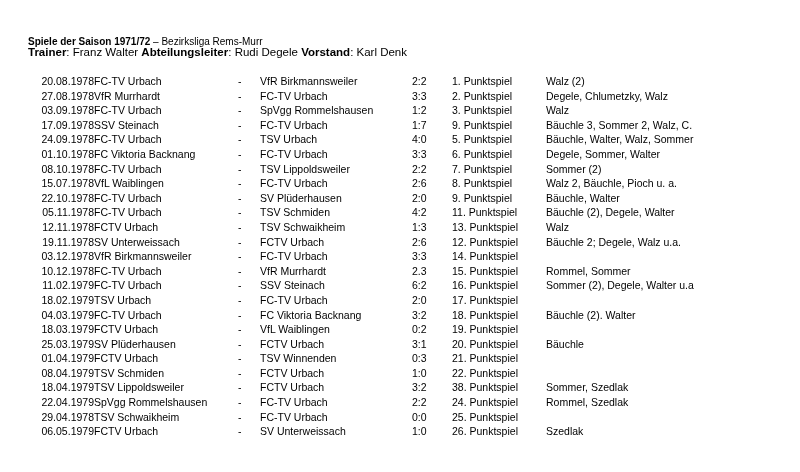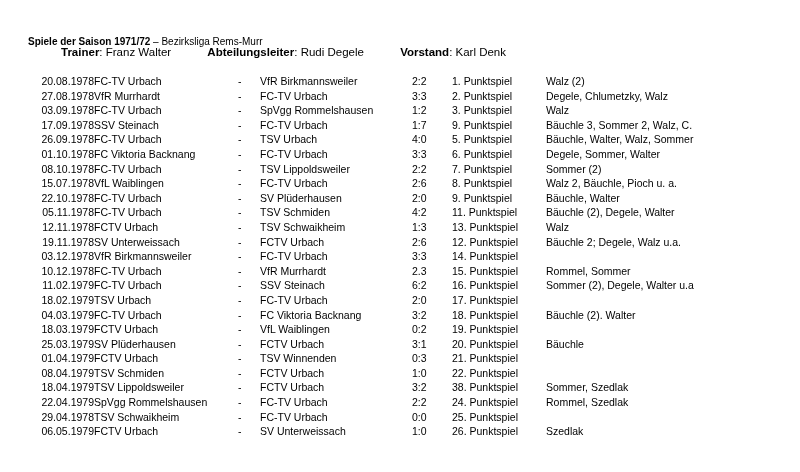--- a/index.html
+++ b/index.html
@@ -35,21 +35,20 @@
   }
   .staff {
     position: absolute;
     left: 28px;
     top: 46px;
     font-size: 11.5px;
     white-space: nowrap;
   }
   .staff b {
     font-weight: bold;
-    margin-left: 33px;
   }
   table.fixtures {
     position: absolute;
     left: 28px;
     top: 76px;
     border-collapse: collapse;
     font-size: 10.5px;
     line-height: 1.0;
   }
   table.fixtures td {
@@ -106,21 +105,21 @@
         <tr>
           <td class="c-date">17.09.1978</td>
           <td class="c-home">SSV Steinach</td>
           <td class="c-dash">-</td>
           <td class="c-away">FC-TV Urbach</td>
           <td class="c-score">1:7</td>
           <td class="c-round">9. Punktspiel</td>
           <td class="c-scorers">Bäuchle 3, Sommer 2, Walz, C.</td>
         </tr>
         <tr>
-          <td class="c-date">26.09.1978</td>
+          <td class="c-date">24.09.1978</td>
           <td class="c-home">FC-TV Urbach</td>
           <td class="c-dash">-</td>
           <td class="c-away">TSV Urbach</td>
           <td class="c-score">4:0</td>
           <td class="c-round">5. Punktspiel</td>
           <td class="c-scorers">Bäuchle, Walter, Walz, Sommer</td>
         </tr>
         <tr>
           <td class="c-date">01.10.1978</td>
           <td class="c-home">FC Viktoria Backnang</td>

